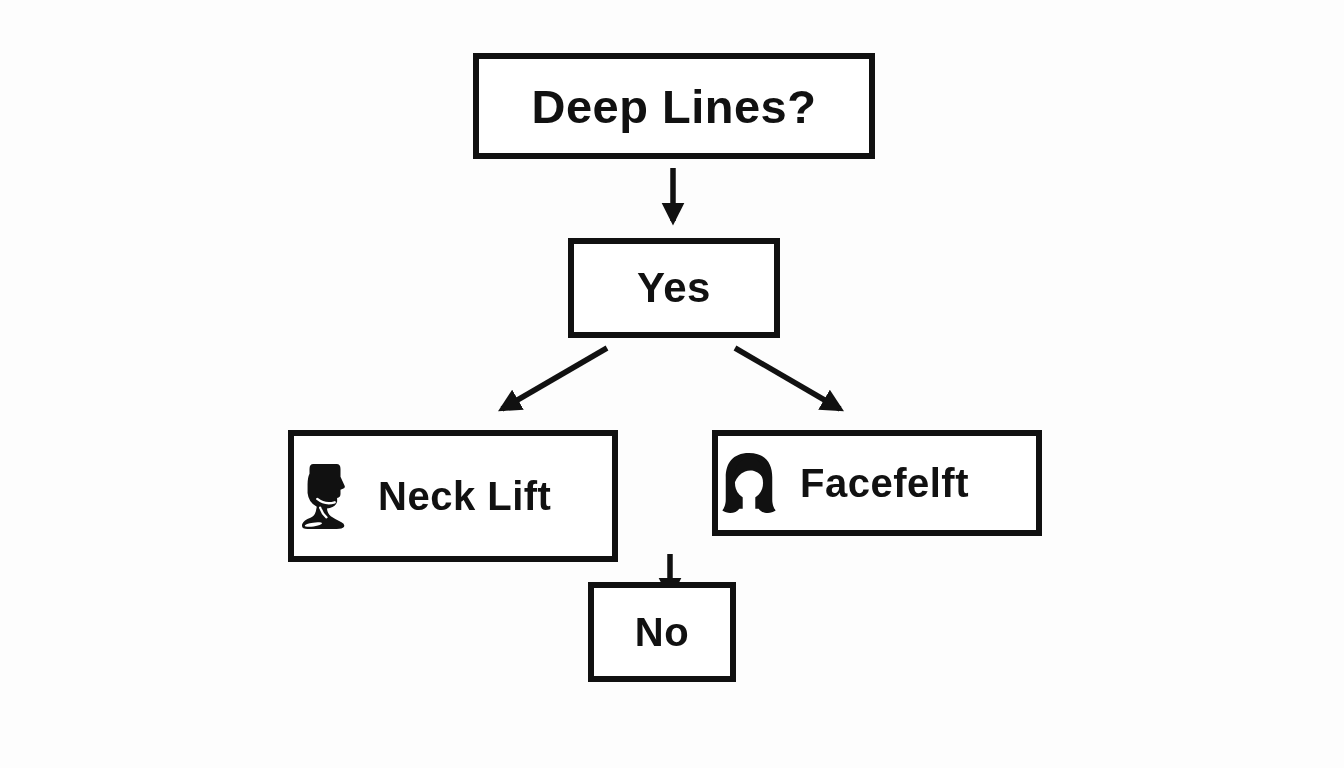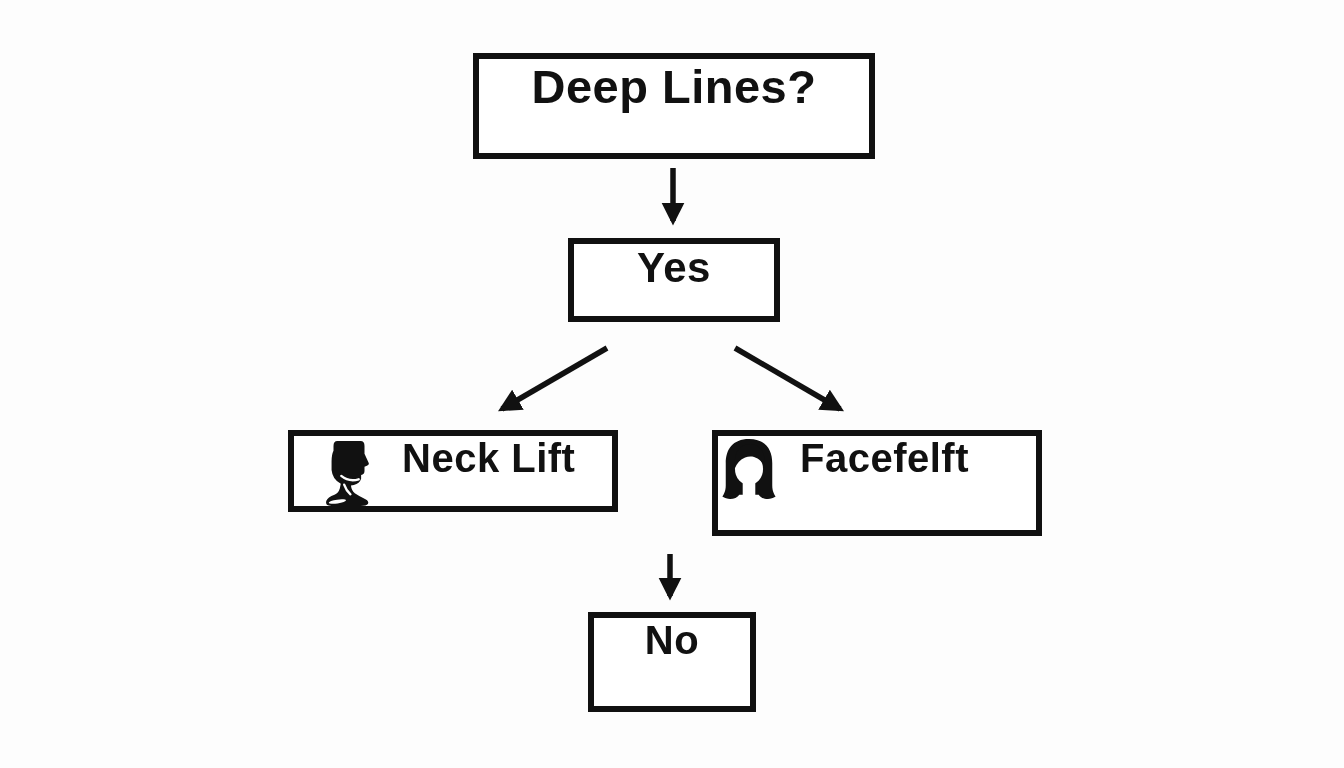--- a/index.html
+++ b/index.html
@@ -14,32 +14,32 @@
     position: absolute; left: 0; top: 0;
     width: 1344px; height: 768px;
     z-index: 0;
   }
   .node {
     position: absolute;
     background: #ffffff;
     border: 6px solid #111111;
     box-sizing: border-box;
     display: flex;
-    align-items: flex-start;
+    align-items: center;
     justify-content: center;
     font-weight: bold;
     color: #111111;
     z-index: 1;
     letter-spacing: 0.5px;
   }
   .node-deep-lines { left: 473px; top: 53px;  width: 402px; height: 106px; font-size: 47px; }
-  .node-yes        { left: 568px; top: 238px; width: 212px; height: 84px; font-size: 42px; }
-  .node-neck-lift  { left: 288px; top: 430px; width: 330px; height: 82px; font-size: 40px; justify-content: flex-start; padding-left: 24px; }
+  .node-yes        { left: 568px; top: 238px; width: 212px; height: 100px; font-size: 42px; }
+  .node-neck-lift  { left: 288px; top: 430px; width: 330px; height: 132px; font-size: 40px; justify-content: flex-start; }
   .node-facelift   { left: 712px; top: 430px; width: 330px; height: 106px; font-size: 40px; justify-content: flex-start; }
-  .node-no         { left: 588px; top: 612px; width: 168px; height: 100px; font-size: 40px; }
+  .node-no         { left: 588px; top: 582px; width: 148px; height: 100px; font-size: 40px; }
   .node-icon { flex: 0 0 auto; display: block; }
   .node-neck-lift .node-label { margin-left: 22px; }
   .node-facelift .node-label { margin-left: 20px; }
 </style>
 </head>
 <body>
 
 <svg id="edges" viewBox="0 0 1344 768" xmlns="http://www.w3.org/2000/svg">
   <defs>
     <marker id="ah" viewBox="0 0 10 10" refX="8" refY="5" markerWidth="4.2" markerHeight="4.2" orient="auto-start-reverse">

